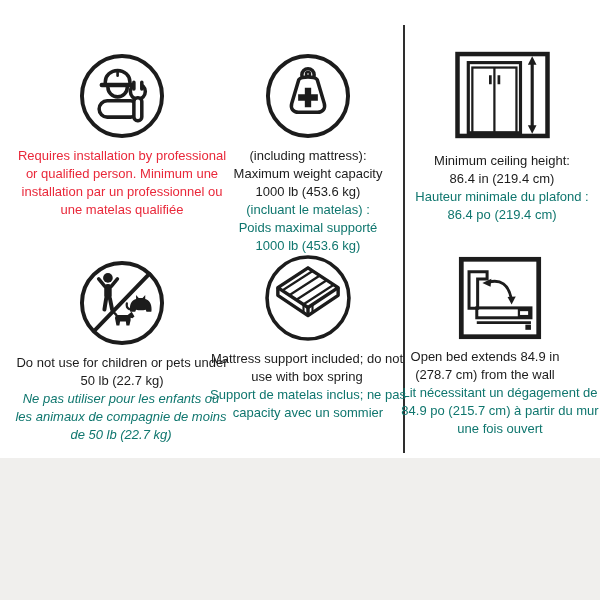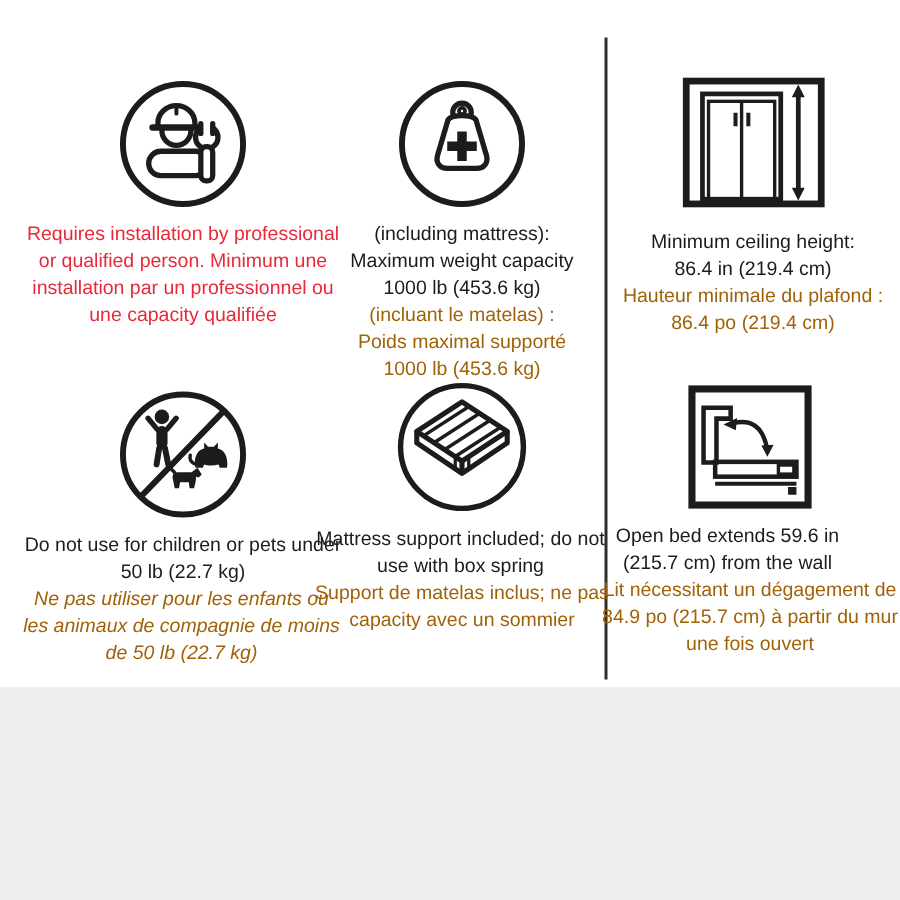--- a/index.html
+++ b/index.html
@@ -14,21 +14,21 @@
   .cell {
     position:absolute;
     transform:translateX(-50%);
     display:flex;
     flex-direction:column;
     align-items:center;
     text-align:center;
   }
   .txt { font-size:13px; line-height:18px; }
   .b   { font-weight:normal; }
-  .gray{ color:#a16207; }
+  .gray{ color:#0f766e; }
   .red { color:#e9283a; }
   .icon-wrap { display:block; }
   .mt7  { margin-top:7px; }
   .mt12 { margin-top:12px; }
 
   
   #cell-install { left:122px; top:52px;  width:222px; }
   #cell-weight  { left:308px; top:52px;  width:200px; }
   #cell-ceiling { left:502px; top:50px;  width:200px; }
   #cell-children{ left:122px; top:259px; width:216px; }
@@ -71,21 +71,21 @@
       <path d="M31 37 v-3 a14 13 0 0 1 28 0 v3" fill="#fff" stroke-width="4"></path>
       <path d="M45 22 v5" stroke-width="3"></path>
       <path d="M27 37.5 h36" stroke-width="5"></path>
       <rect x="24" y="55.5" width="45" height="18.5" rx="9.2" fill="#fff" stroke-width="4"></rect>
       <circle cx="68" cy="45" r="8.5" fill="#fff" stroke-width="4"></circle>
       <rect x="62.5" y="32" width="11" height="9.5" fill="#fff" stroke="none"></rect>
       <path d="M63.5 34.5 v7.5 M72.5 34.5 v7.5" stroke-width="4"></path>
       <rect x="63.5" y="52" width="9" height="26" rx="4.2" fill="#fff" stroke-width="4"></rect>
     </svg>
   </span>
-  <p class="txt red mt7"><span class="b">Requires</span><span> installation by professional or qualified person. </span><span class="b">Minimum</span><span> une installation par un professionnel ou une capacity qualifiée</span></p>
+  <p class="txt red mt7"><span class="b">Requires</span><span> installation by professional or qualified person. </span><span class="b">Minimum</span><span> une installation par un professionnel ou une matelas qualifiée</span></p>
 </div>
 
 <div class="cell" id="cell-weight">
   <span class="icon-wrap">
     <svg width="88" height="88" viewBox="0 0 100 100" fill="none" stroke="#1c1c1c" stroke-linecap="round" stroke-linejoin="round">
       <circle cx="50" cy="50" r="45.5" stroke-width="4.5"></circle>
       <circle cx="50" cy="26" r="7" fill="#fff" stroke-width="4"></circle>
       <circle cx="50" cy="25" r="2.3" stroke-width="2.8"></circle>
       <path d="M39.5 31.5 C41 29.5 45 28.5 50 28.5 C55 28.5 59 29.5 60.5 31.5 L68.5 58.5 C70.2 64.5 66.5 68.5 61 68.5 H39 C33.5 68.5 29.8 64.5 31.5 58.5 Z" fill="#fff" stroke-width="4"></path>
       <path d="M46.4 40.5 h7.2 v7.6 h7.6 v7.2 h-7.6 v7.6 h-7.2 v-7.6 h-7.6 v-7.2 h7.6 z" fill="#1c1c1c" stroke="none"></path>
@@ -175,21 +175,21 @@
       <rect x="23" y="61.5" width="63" height="11.5" stroke-width="3.5"></rect>
       <rect x="72" y="64" width="12" height="7" stroke-width="2.6"></rect>
       <path d="M23 78.5 H86" stroke-width="3.2"></path>
       <rect x="79.5" y="81" width="6.5" height="6" fill="#1c1c1c" stroke="none"></rect>
       <path d="M37 31.5 Q58 26.5 63 50" stroke-width="3.4"></path>
       <path d="M29.5 32.5 L40 27.5 L39 37 Z" fill="#1c1c1c" stroke="none"></path>
       <path d="M63.5 57.5 L58.8 48.8 L68.3 48.2 Z" fill="#1c1c1c" stroke="none"></path>
     </svg>
   </span>
   <div class="mt7">
-    <p class="txt en">Open bed extends 59.6 in (215.7 cm) from the wall</p>
+    <p class="txt en">Open bed extends 84.9 in (278.7 cm) from the wall</p>
     <p class="txt gray fr">Lit nécessitant un dégagement de 84.9 po (215.7 cm) à partir du mur une fois ouvert</p>
   </div>
 </div>
 
 <div class="bottom-panel">
   
 
   
 
   

